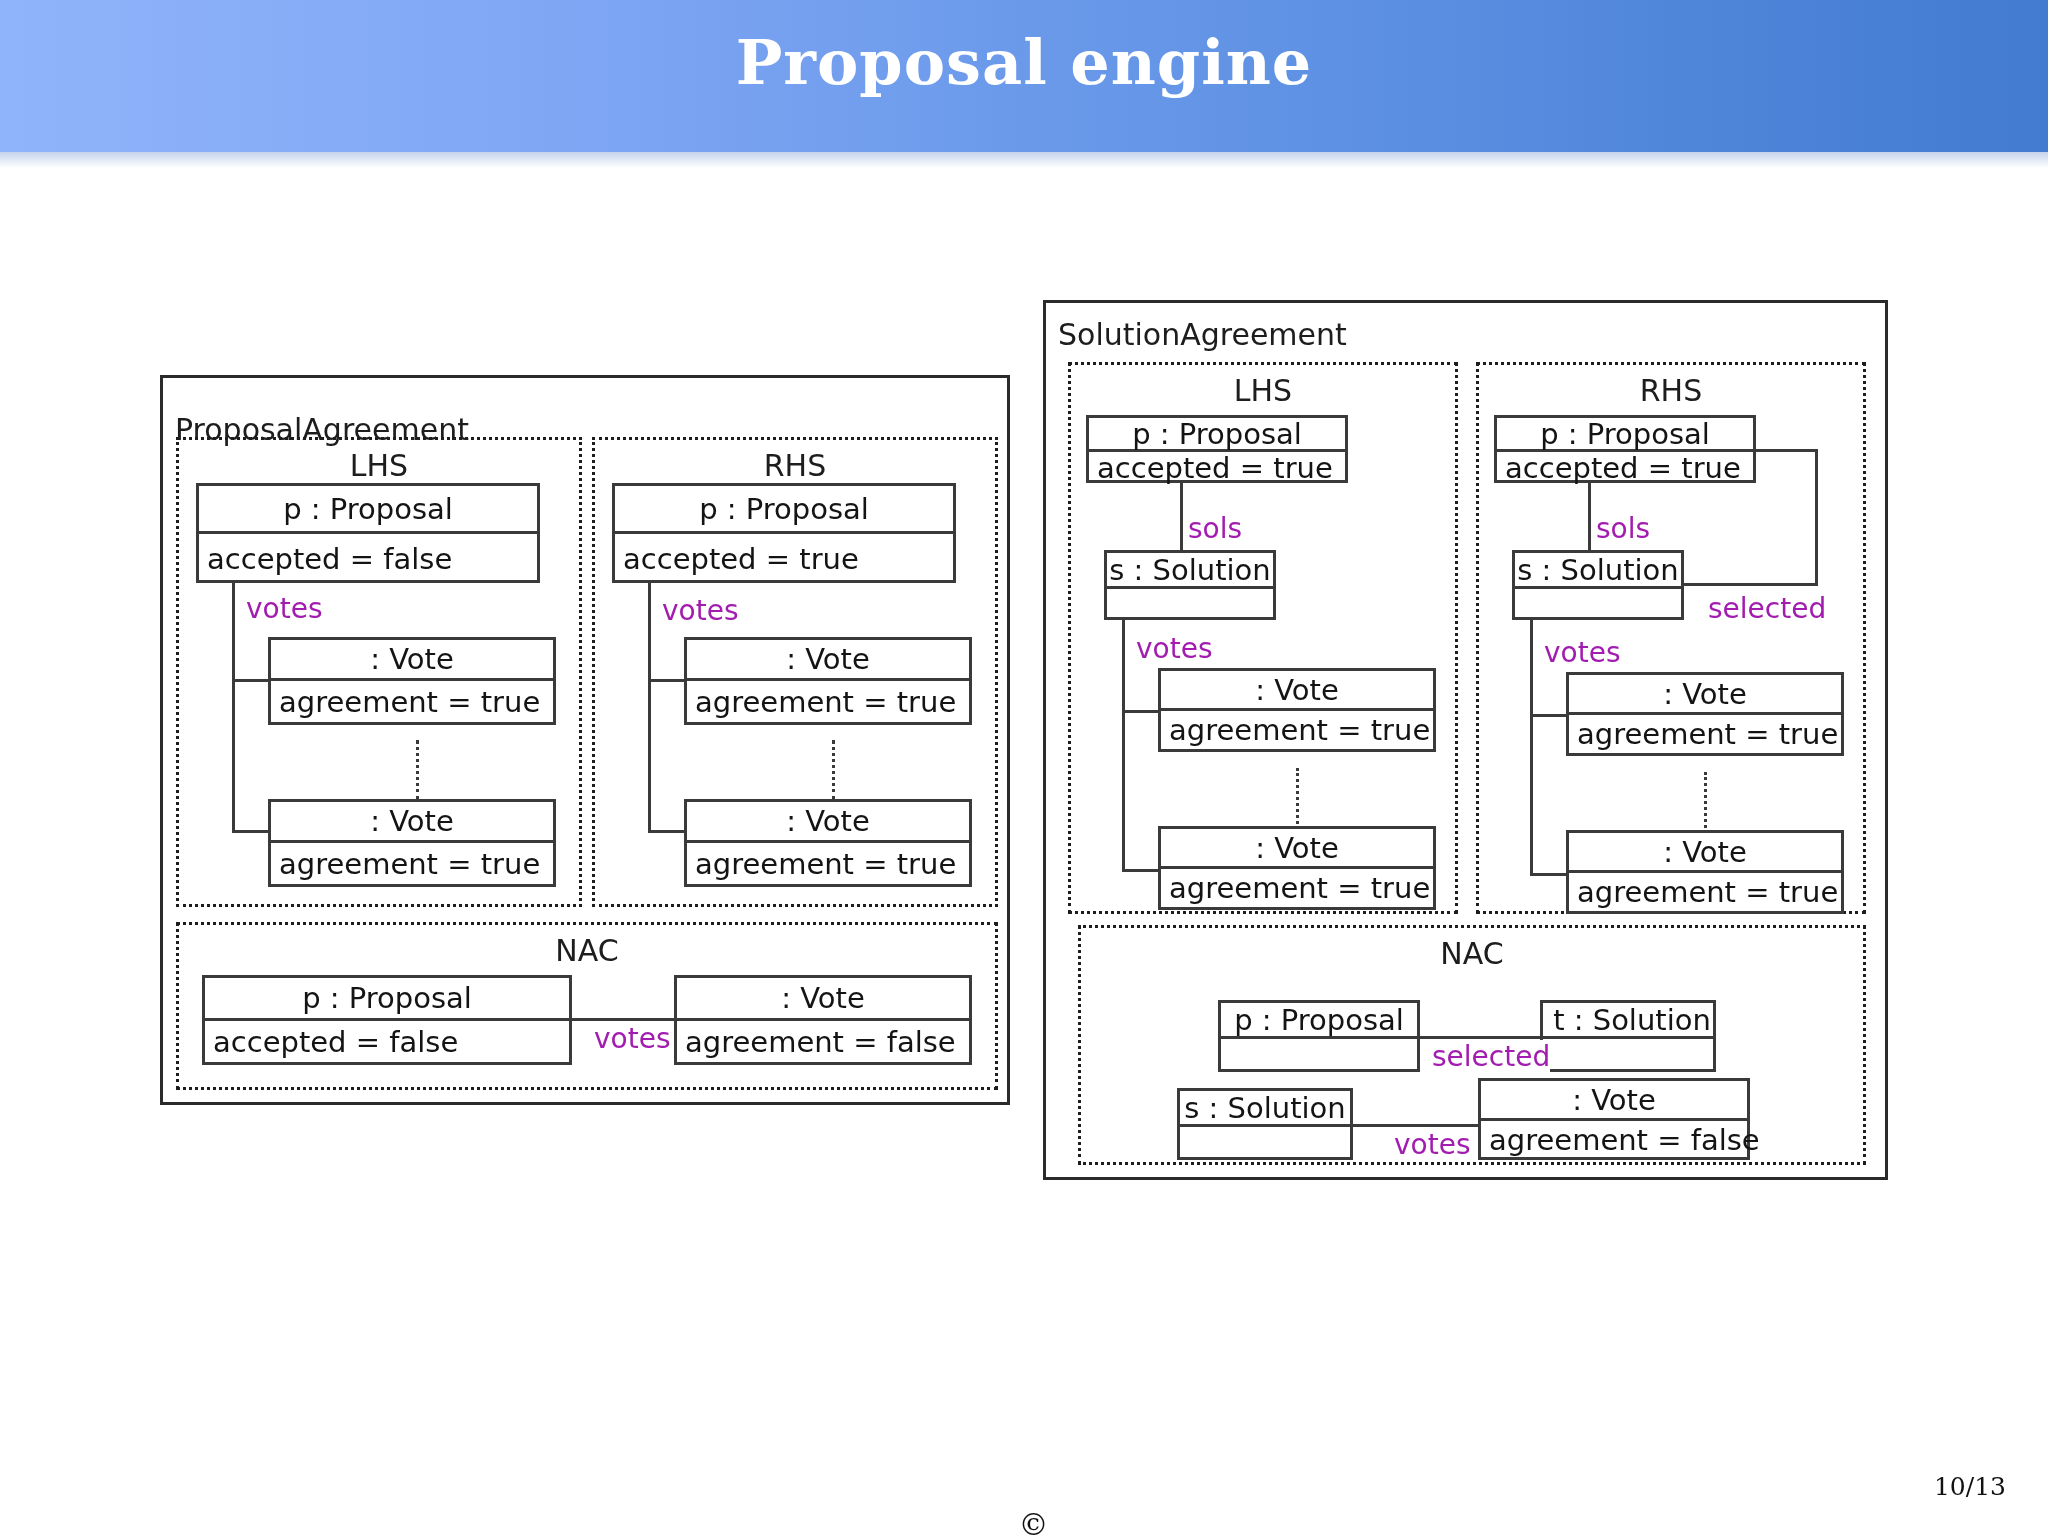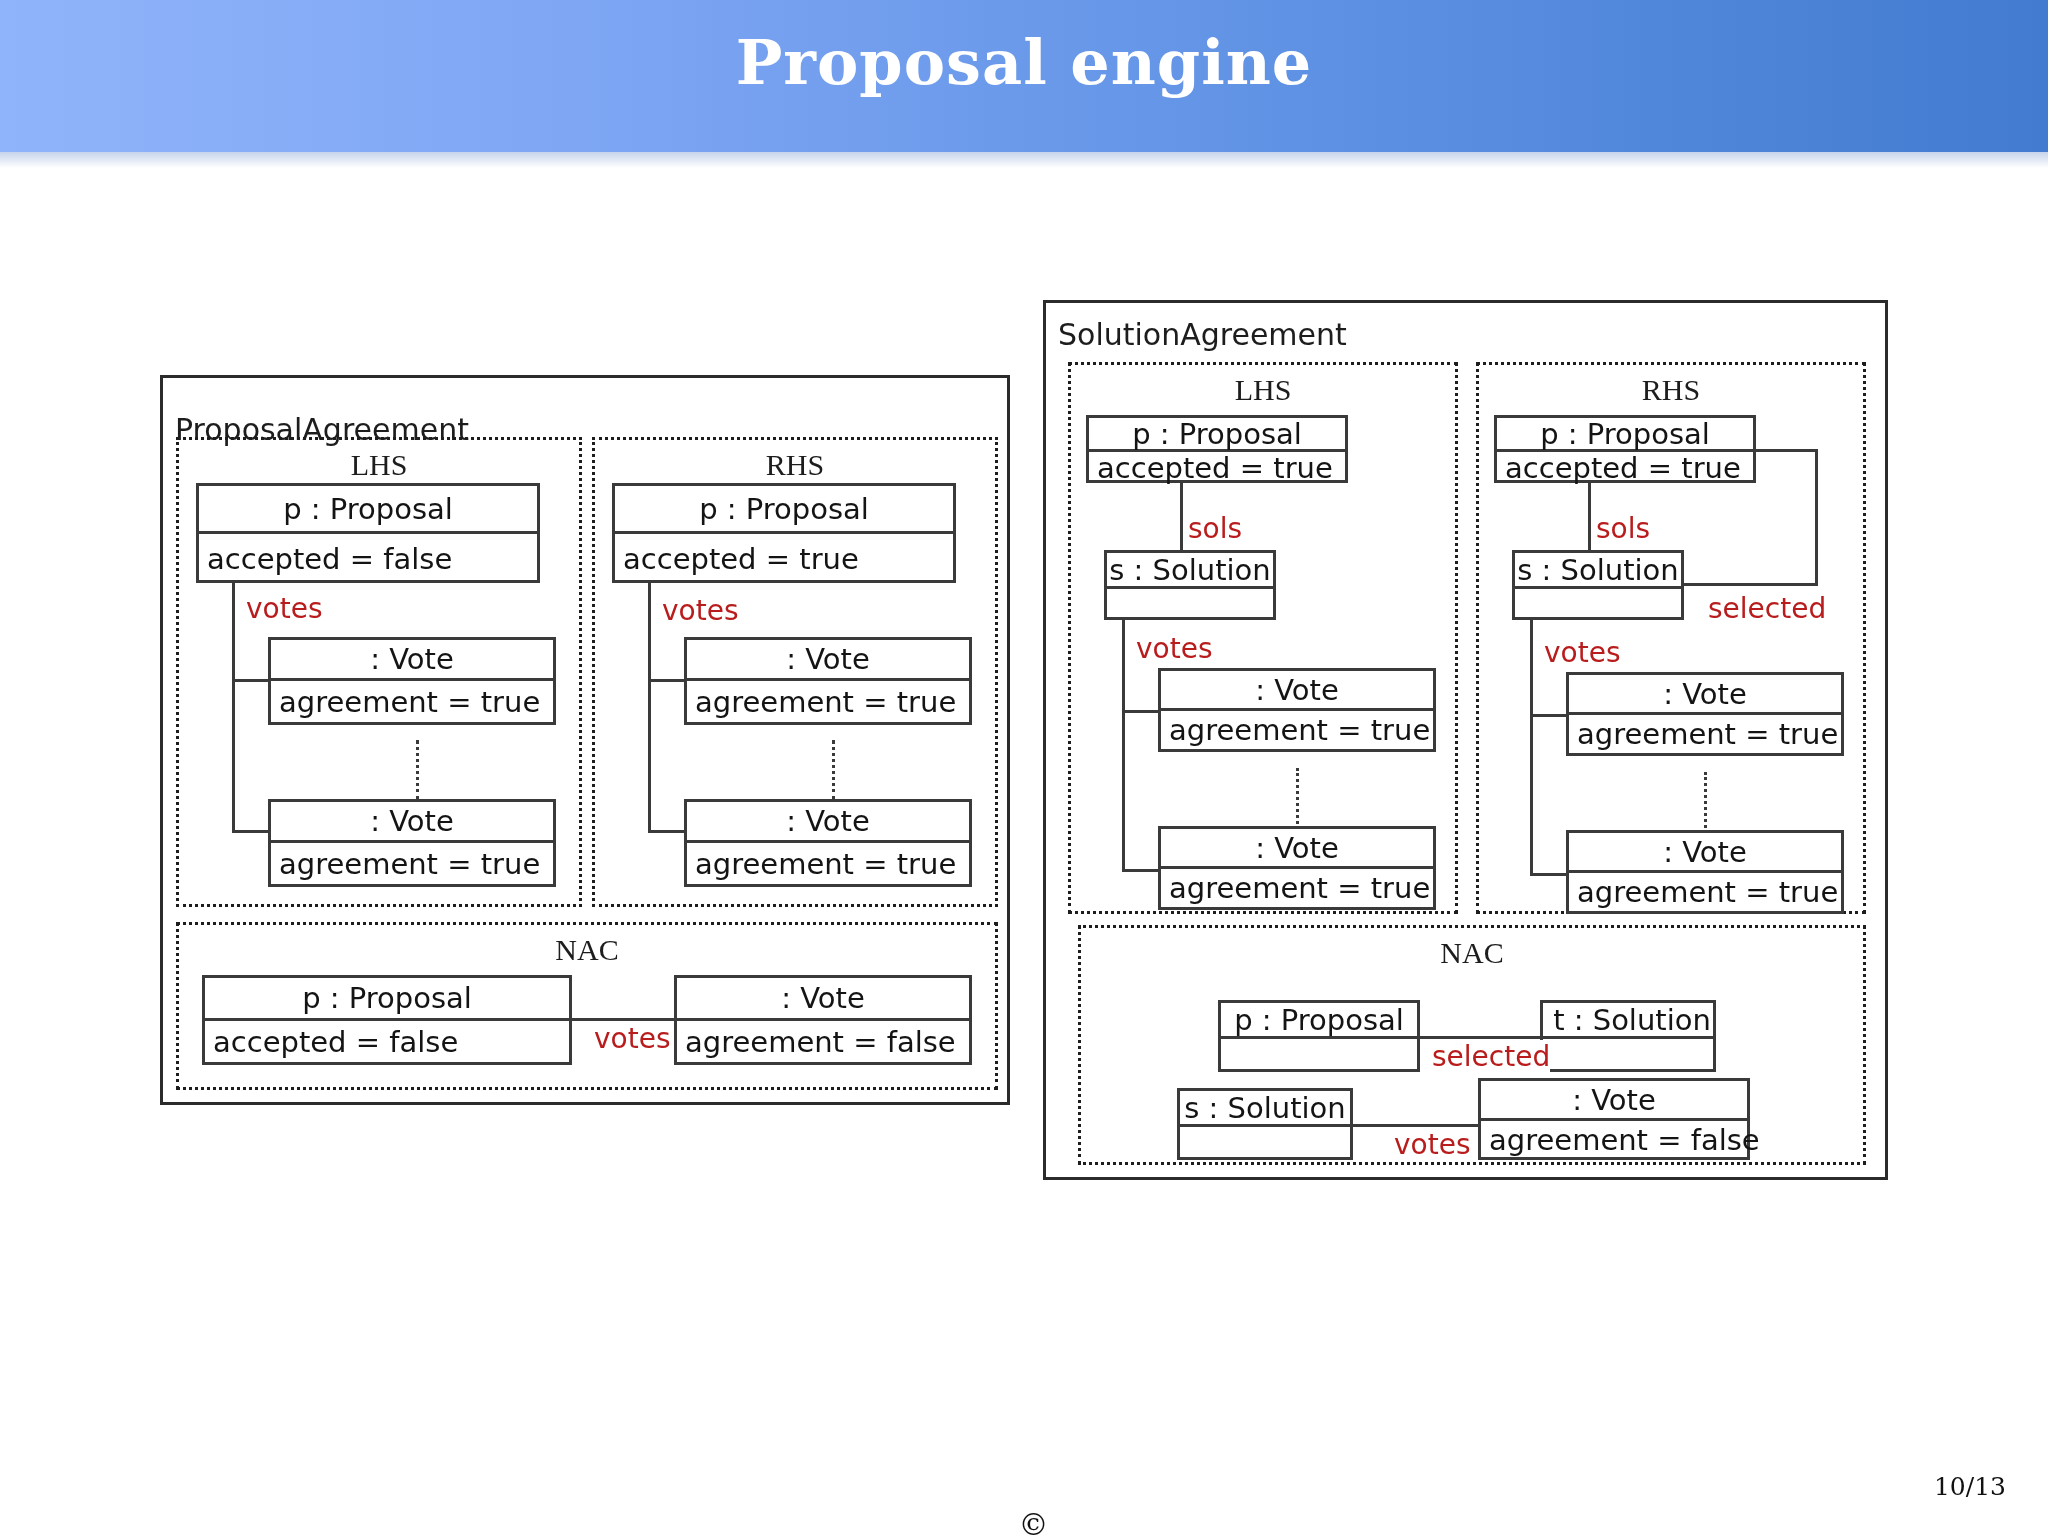--- a/index.html
+++ b/index.html
@@ -59,21 +59,20 @@
     position: absolute;
     font-size: 30px;
     color: #1d1d1d;
     white-space: pre;
   }
 
   .panel {
     position: absolute;
     border: 3px dotted #1d1d1d;
     box-sizing: border-box;
-    font-family: Liberation Serif, serif;
   }
   .panel-title {
     position: absolute;
     width: 100%;
     text-align: center;
     font-size: 30px;
     color: #1d1d1d;
     top: 8px;
     white-space: pre;
   }
@@ -117,21 +116,21 @@
   }
   .vline {
     position: absolute;
     background: #3a3a3a;
     width: 3px;
     z-index: 1;
   }
   .edge-label {
     position: absolute;
     font-size: 28px;
-    color: #b91c1c;
+    color: #a21caf;
     background: #ffffff;
     z-index: 4;
     white-space: pre;
   }
   .vdots {
     position: absolute;
     border-left: 3px dotted #3a3a3a;
     z-index: 1;
   }
 

